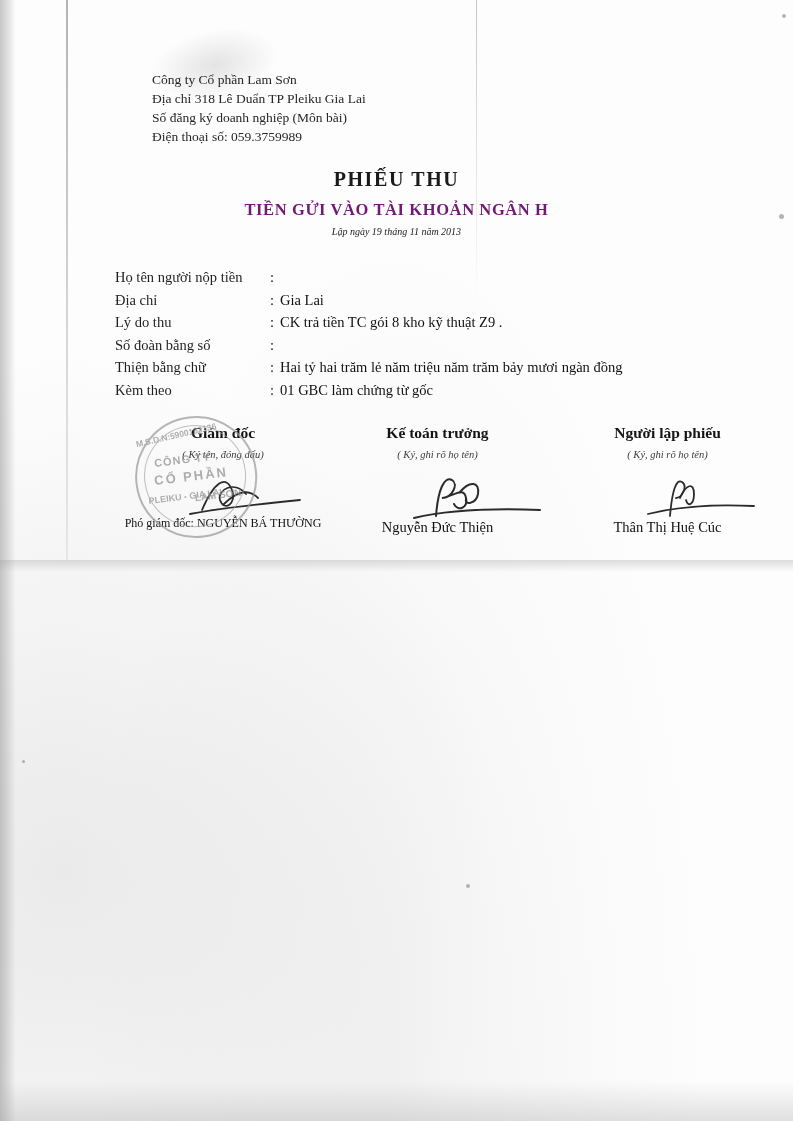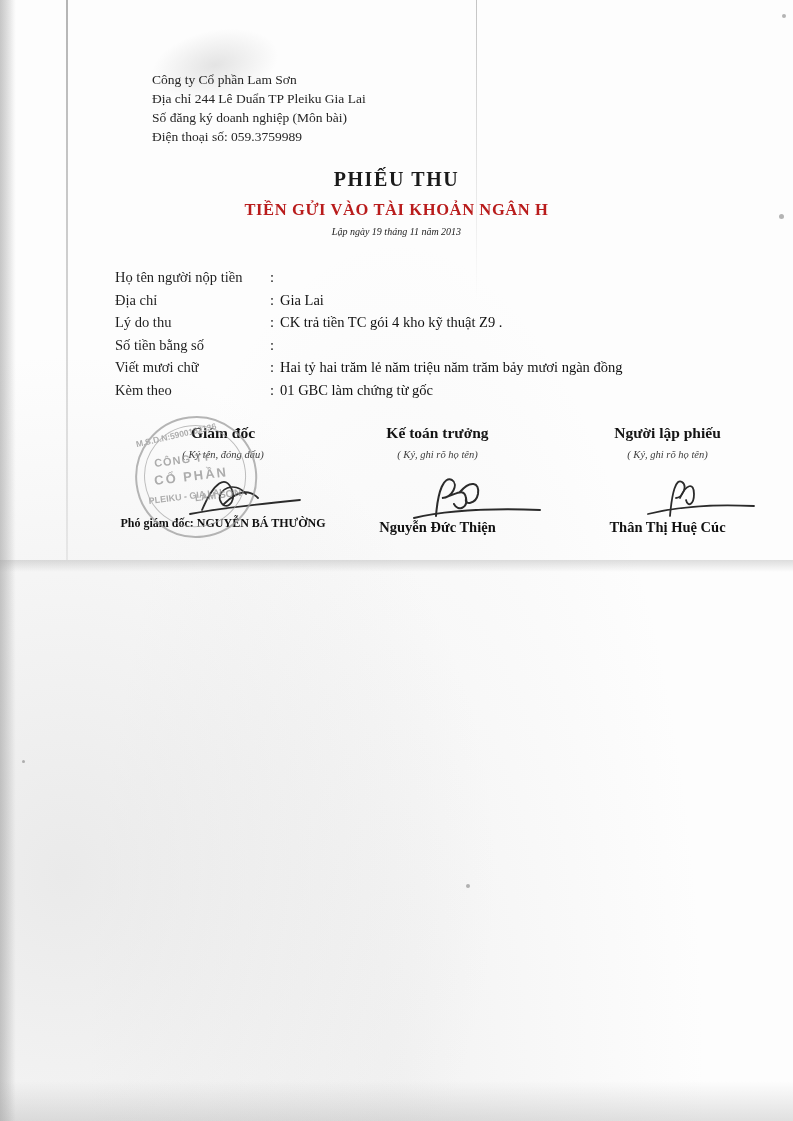--- a/index.html
+++ b/index.html
@@ -104,21 +104,21 @@
   }
   .title-sub {
     position: absolute;
     top: 200px;
     left: 0;
     width: 793px;
     text-align: center;
     font-size: 16.5px;
     font-weight: bold;
     letter-spacing: 0.6px;
-    color: #b91c1c;
+    color: #701a75;
   }
   .title-date {
     position: absolute;
     top: 226px;
     left: 0;
     width: 793px;
     text-align: center;
     font-size: 10px;
     font-style: italic;
     color: #1a1a1a;
@@ -177,21 +177,21 @@
     font-size: 10.5px;
     font-style: italic;
     color: #3a3a3a;
     margin-top: 7px;
   }
   .sig-name {
     position: absolute;
     top: 95px;
     width: 100%;
     font-size: 14.5px;
-    font-weight: bold;
+    font-weight: normal;
     color: #111;
     white-space: nowrap;
   }
   .sig-name.small {
     font-size: 12px;
     letter-spacing: 0px;
     top: 92px;
   }
 
   
@@ -249,21 +249,21 @@
   <div class="speck" style="left:782px;top:14px;width:4px;height:4px;"></div>
   <div class="speck" style="left:779px;top:214px;width:5px;height:5px;"></div>
   <div class="speck" style="left:466px;top:884px;width:4px;height:4px;"></div>
   <div class="speck" style="left:22px;top:760px;width:3px;height:3px;"></div>
 </div>
 
 <div class="content">
 
   <div class="org-block">
     <div class="line">Công ty Cổ phần Lam Sơn</div>
-    <div class="line">Địa chỉ 244 Lê Duẩn TP Pleiku Gia Lai</div>
+    <div class="line">Địa chỉ 318 Lê Duẩn TP Pleiku Gia Lai</div>
     <div class="line">Số đăng ký doanh nghiệp (Môn bài)</div>
     <div class="line">Điện thoại số: 059.3759989</div>
   </div>
 
   <div class="title-main">PHIẾU THU</div>
   <div class="title-sub">TIỀN GỬI VÀO TÀI KHOẢN NGÂN H</div>
   <div class="title-date">Lập ngày 19 tháng 11 năm 2013</div>
 
   <div class="fields">
     <div class="field-row">
@@ -271,28 +271,28 @@
       <div class="field-colon">:</div>
     </div>
     <div class="field-row">
       <div class="field-label">Địa chỉ</div>
       <div class="field-colon">:</div>
       <div class="field-value">Gia Lai</div>
     </div>
     <div class="field-row">
       <div class="field-label">Lý do thu</div>
       <div class="field-colon">:</div>
-      <div class="field-value">CK trả tiền TC gói 4 kho kỹ thuật Z9 .</div>
-    </div>
-    <div class="field-row">
-      <div class="field-label">Số tiền bằng số</div>
-      <div class="field-colon">:</div>
-    </div>
-    <div class="field-row">
-      <div class="field-label">Viết mươi chữ</div>
+      <div class="field-value">CK trả tiền TC gói 8 kho kỹ thuật Z9 .</div>
+    </div>
+    <div class="field-row">
+      <div class="field-label">Số đoàn bằng số</div>
+      <div class="field-colon">:</div>
+    </div>
+    <div class="field-row">
+      <div class="field-label">Thiện bằng chữ</div>
       <div class="field-colon">:</div>
       <div class="field-value">Hai tỷ hai trăm lẻ năm triệu năm trăm bảy mươi ngàn đồng</div>
     </div>
     <div class="field-row">
       <div class="field-label">Kèm theo</div>
       <div class="field-colon">:</div>
       <div class="field-value">01 GBC làm chứng từ gốc</div>
     </div>
   </div>
 

